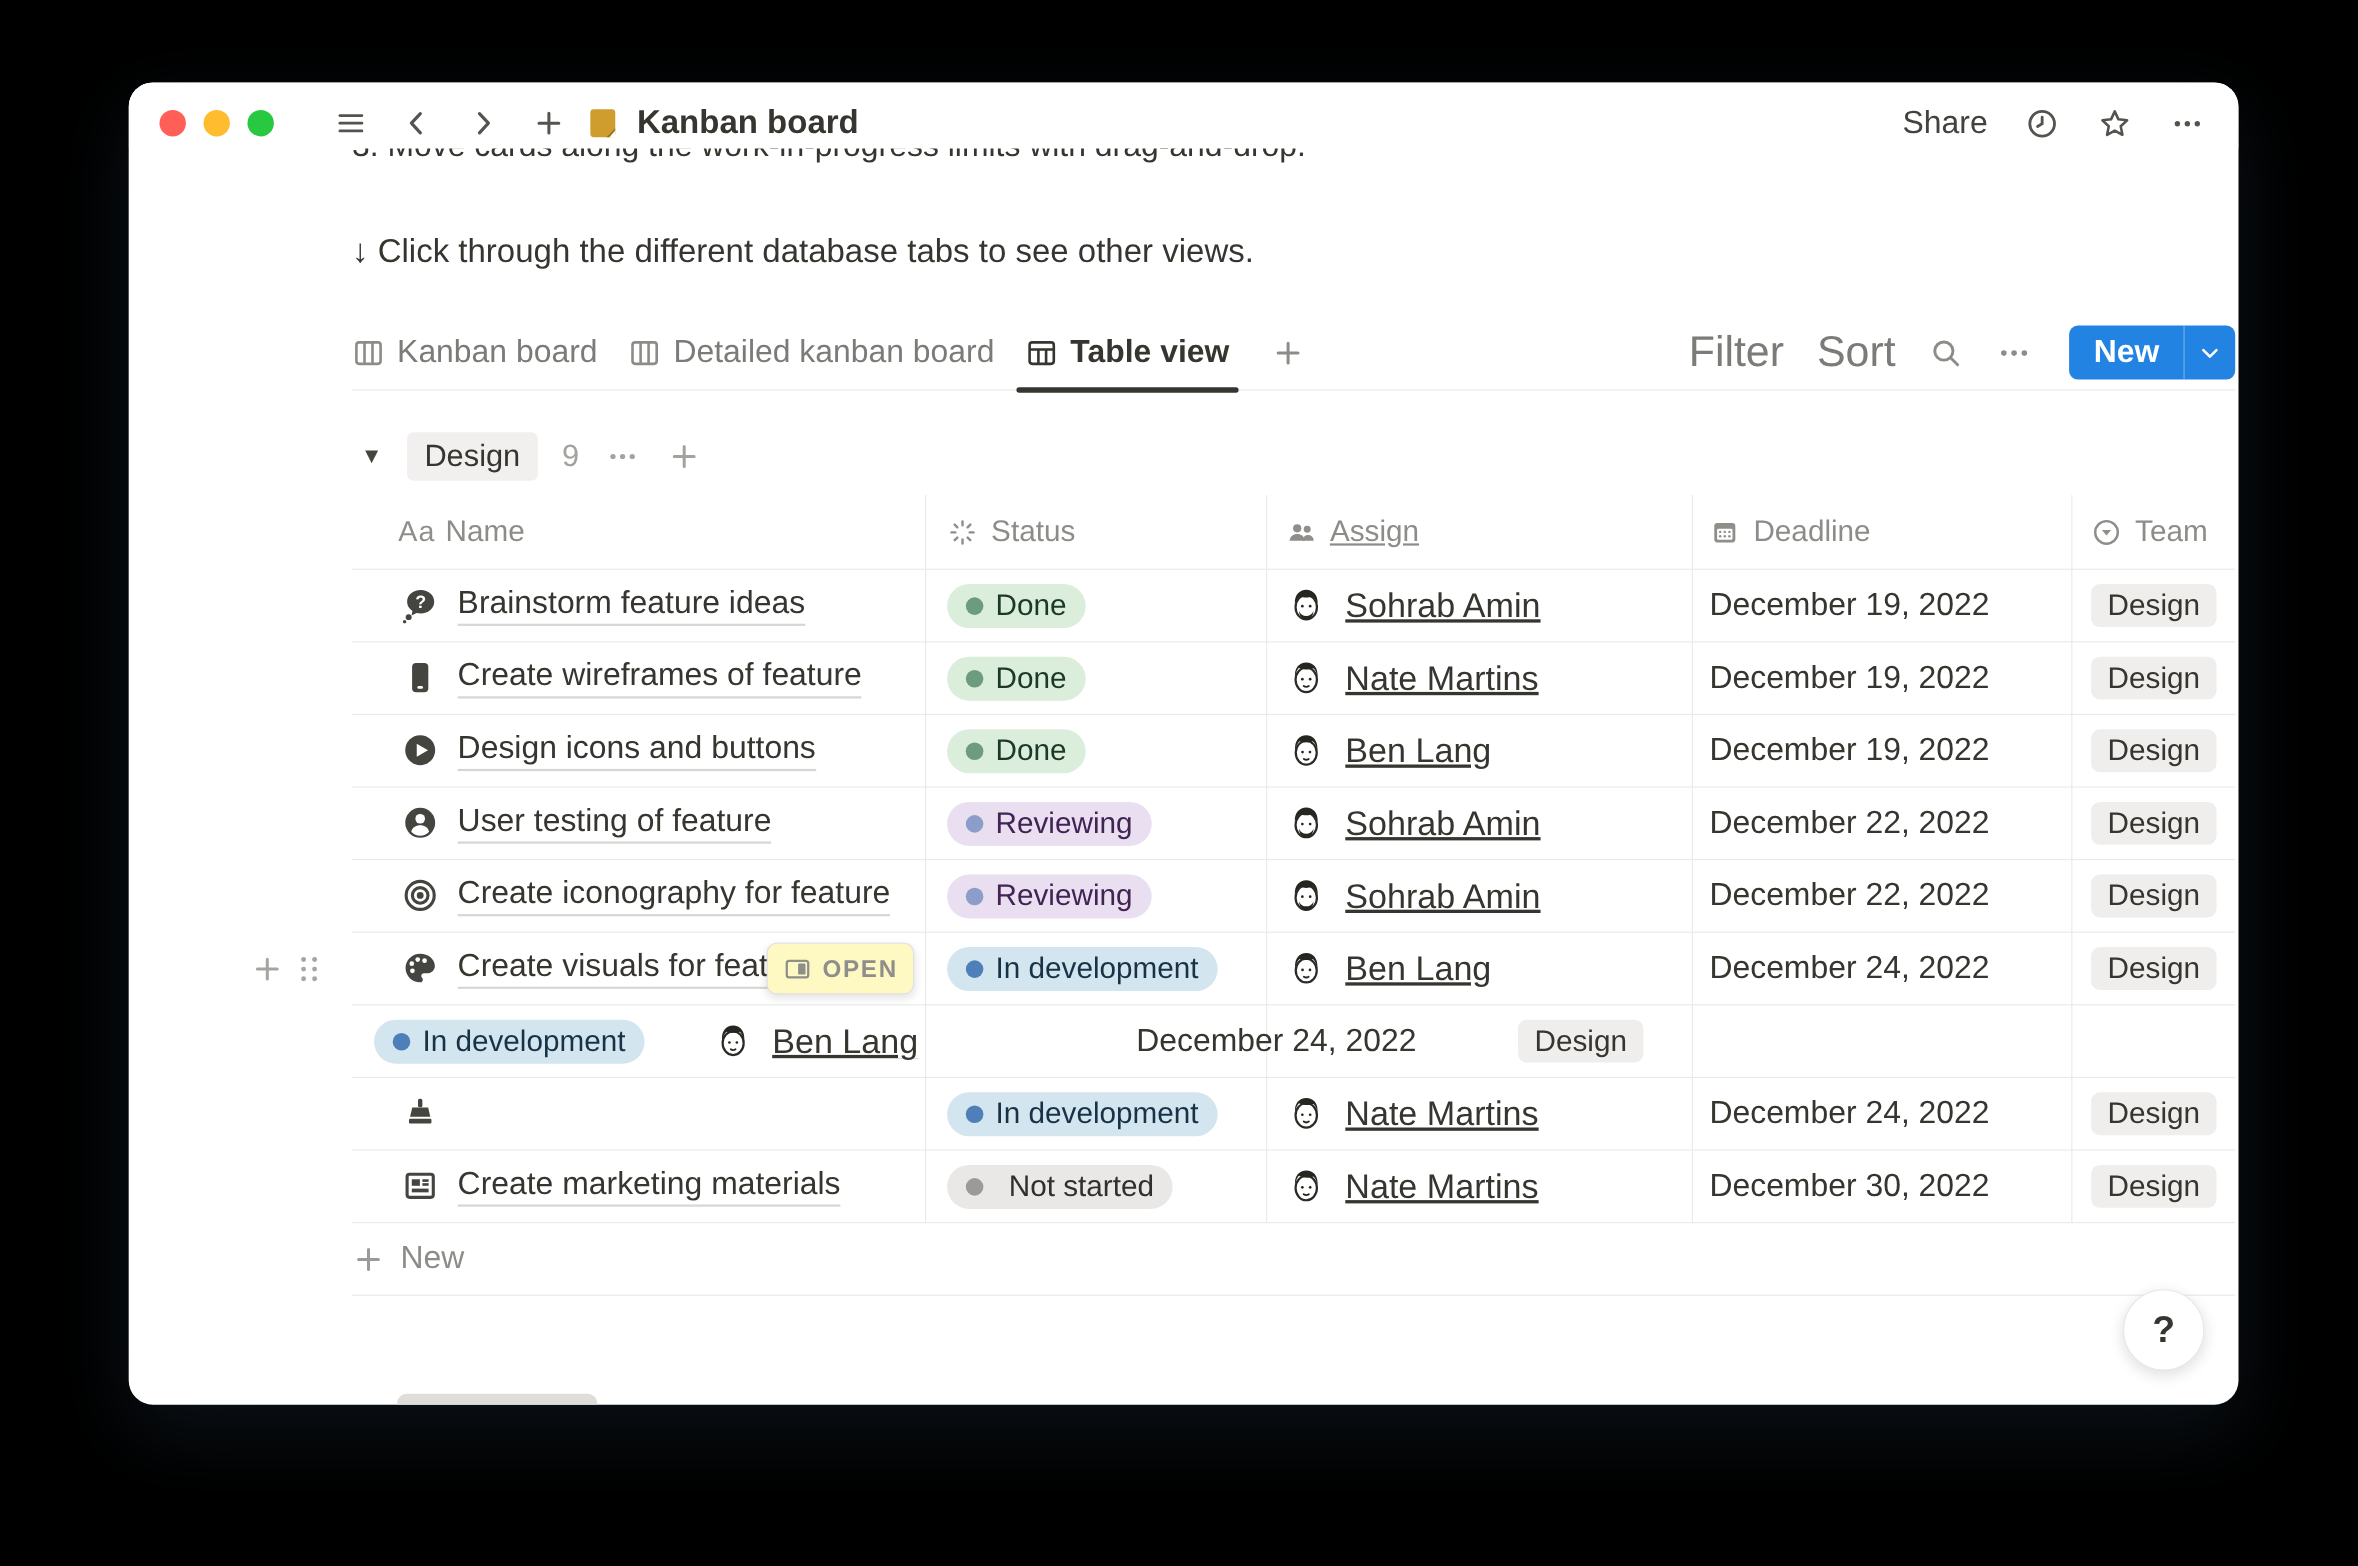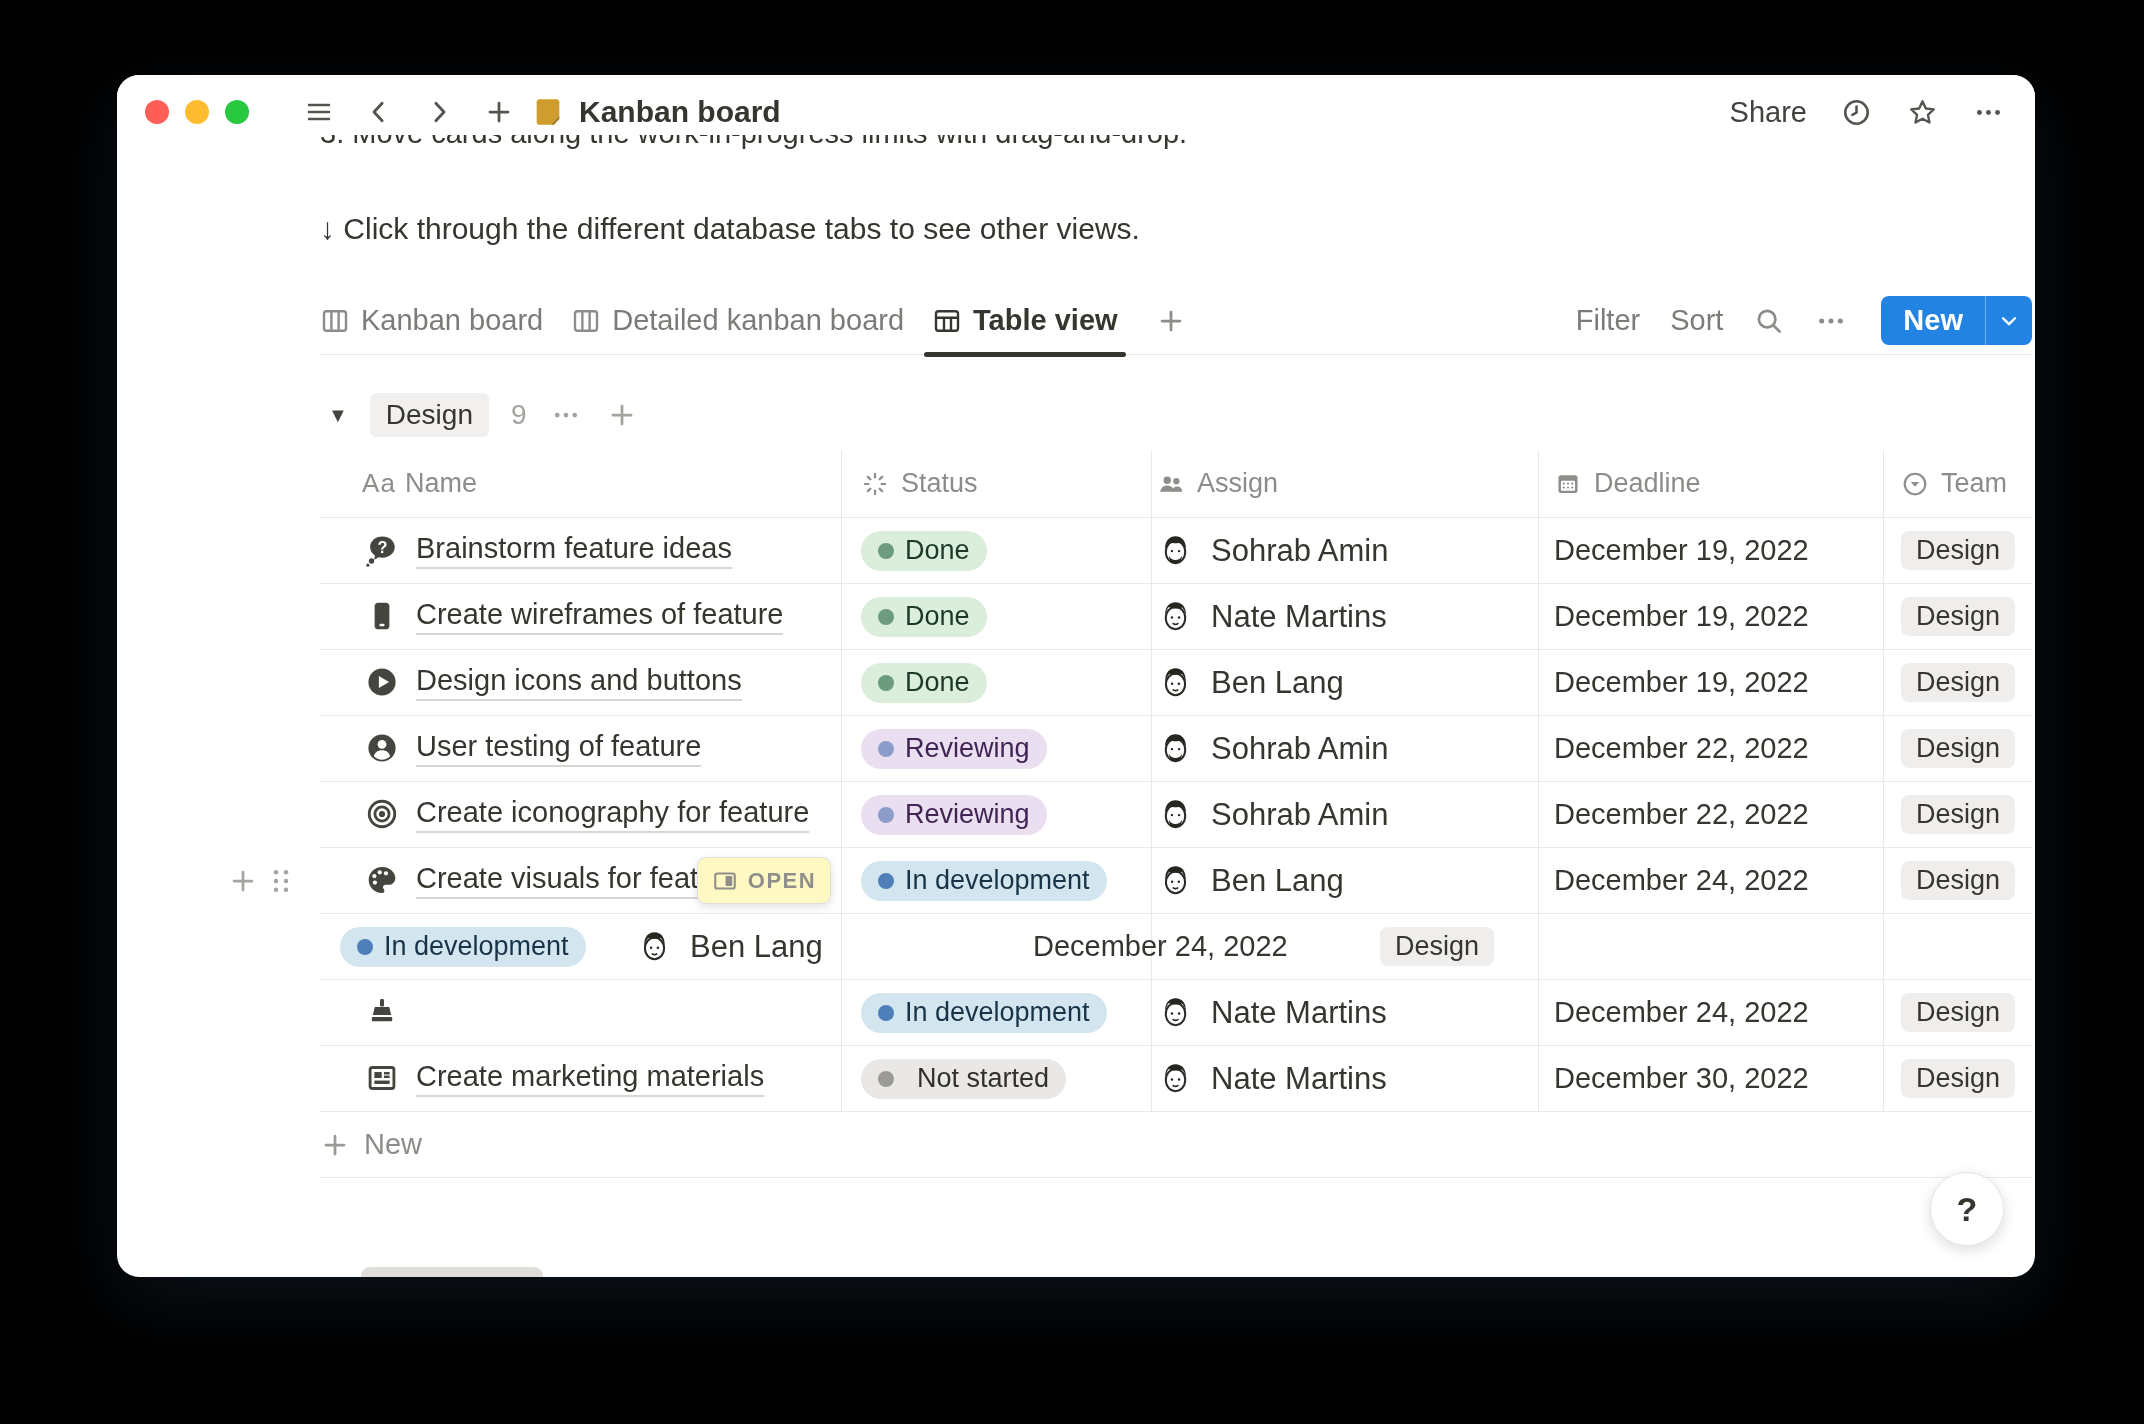--- a/index.html
+++ b/index.html
@@ -33,21 +33,21 @@
         padding:0 14px;height:100%;cursor:pointer;}
   .vtab:first-child{margin-left:-14px;}
   .vtab .ticon{width:30px;height:30px;display:flex;color:#8d8c88;}
   .vtab .ticon svg{width:30px;height:30px;}
   .vtab.active{color:#37352f;font-weight:600;}
   .vtab.active .ticon{color:#37352f;}
   .vtab.active::after{content:"";position:absolute;left:6px;right:6px;bottom:-3px;height:5px;background:#37352f;border-radius:3px;}
   .addview{margin-left:10px;color:#a3a29d;}
   .vbspacer{flex:1;}
   .viewtools{display:flex;align-items:center;gap:30px;}
-  .vtool{font-size:29px;color:#7c7b77;cursor:pointer;}
+  .vtool{font-size:39px;color:#7c7b77;cursor:pointer;}
   .vticon{width:32px;height:32px;display:flex;color:#8d8c88;}
   .vticon svg{width:32px;height:32px;}
   .newbtn{display:flex;align-items:stretch;height:49px;border-radius:8px;overflow:hidden;margin-left:4px;cursor:pointer;}
   .newmain{display:flex;align-items:center;padding:0 22px;color:#fff;font-size:29px;font-weight:600;}
   .newdivider{width:1px;background:rgba(255,255,255,.38);}
   .newchev{display:flex;align-items:center;justify-content:center;width:46px;color:#fff;}
   .newchev svg{width:22px;height:22px;}
   
   .grouprow{position:absolute;left:203px;top:314px;height:52px;display:flex;align-items:center;gap:22px;}
   .gtri{color:#45443f;font-size:20px;margin-left:8px;cursor:pointer;}
@@ -58,21 +58,21 @@
   
   .table{position:absolute;left:203px;top:375px;width:1712px;}
   .vline{position:absolute;top:0;height:662px;width:1px;background:#e9e9e7;}
   .thead{display:flex;height:68px;box-sizing:border-box;border-bottom:1px solid #e9e9e7;align-items:center;color:#8d8c88;}
   .hcell{display:flex;align-items:center;gap:12px;font-size:27px;box-sizing:border-box;cursor:pointer;}
   .hicon{width:28px;height:28px;display:flex;align-items:center;justify-content:center;color:#8f8e8a;}
   .hicon svg{width:28px;height:28px;}
   .aa{font-size:26px;color:#8f8e8a;font-weight:400;letter-spacing:1px;}
   .c1{width:521px;padding-left:45px;}
   .c2{width:310px;padding-left:20px;}
-  .c3{width:387px;padding-left:6px;}
+  .c3{width:387px;padding-left:18px;text-decoration:underline;}
   .c4{width:345px;padding-left:16px;}
   .c5{width:149px;padding-left:18px;}
   .trow{position:relative;display:flex;align-items:center;height:66px;box-sizing:border-box;border-bottom:1px solid #e9e9e7;}
   .cell{display:flex;align-items:center;box-sizing:border-box;height:100%;}
   .nicon{width:36px;height:36px;display:flex;flex:none;color:#454540;margin-right:15px;}
   .nicon svg{width:34px;height:34px;}
   .nname{font-size:29px;font-weight:500;color:#37352f;white-space:nowrap;border-bottom:2px solid #d8d6d1;padding-bottom:2px;}
   .c-name{overflow:hidden;}
   .pill{display:inline-flex;align-items:center;gap:11px;height:40px;border-radius:20px;padding:0 17px;font-size:27px;white-space:nowrap;cursor:pointer;}
   .dot{width:16px;height:16px;border-radius:50%;flex:none;}

